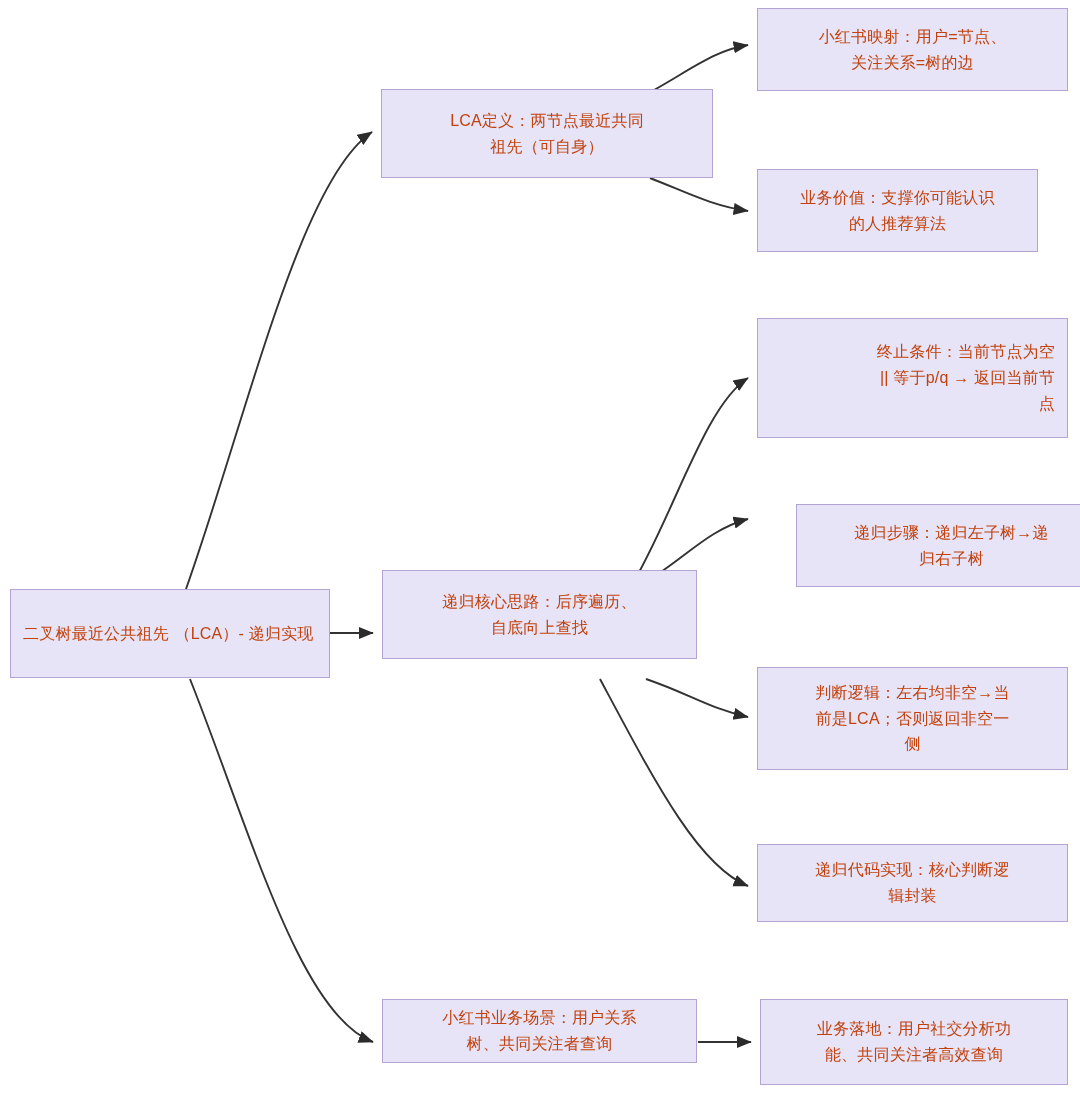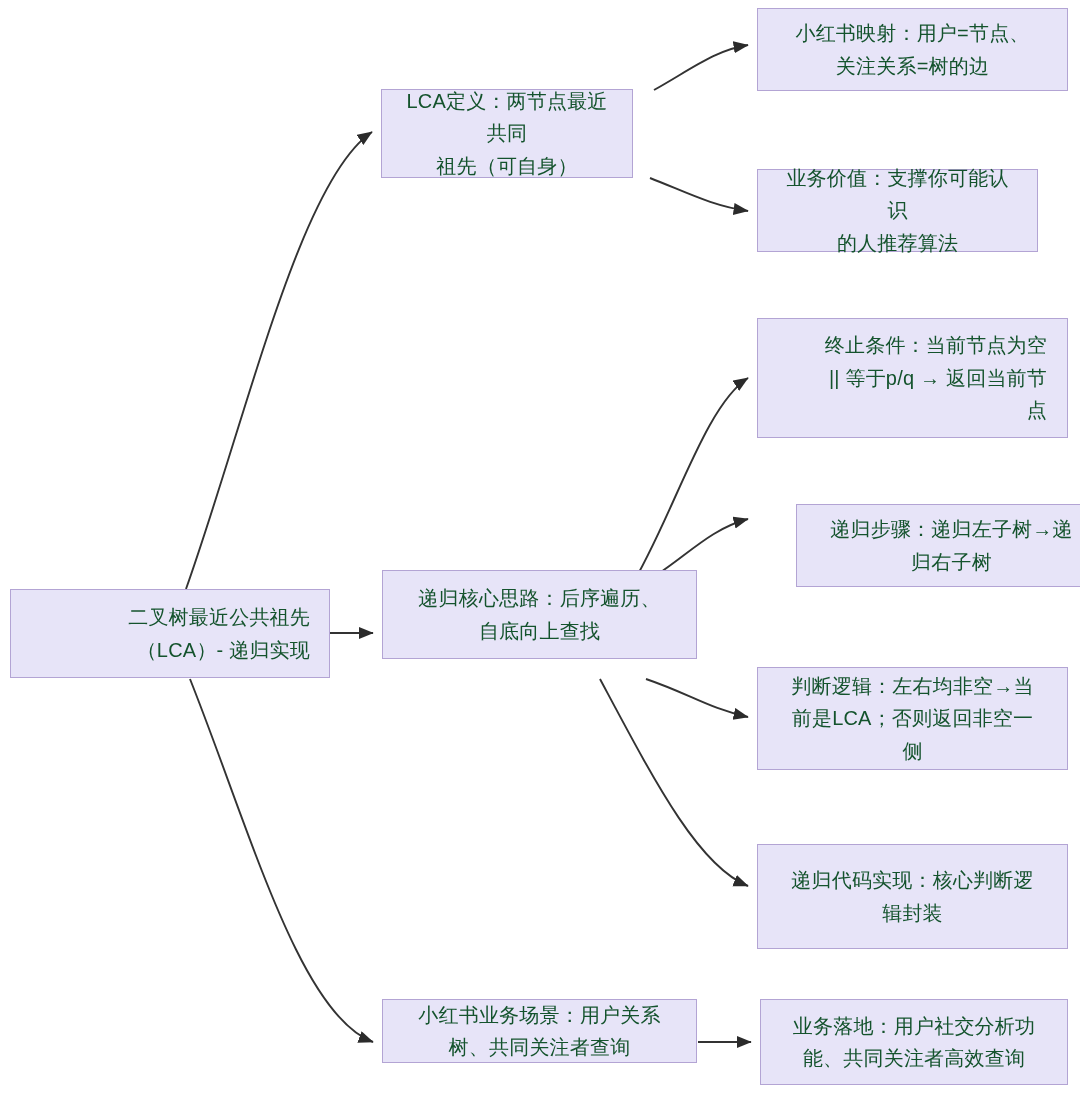--- a/index.html
+++ b/index.html
@@ -27,24 +27,24 @@
   }
   .node {
     position: absolute;
     box-sizing: border-box;
     background: #e7e4f8;
     border: 1.6px solid #b3a4d4;
     display: flex;
     align-items: center;
     justify-content: center;
     text-align: center;
-    color: #14532d;
-    font-size: 20px;
+    color: #c2410c;
+    font-size: 16px;
     line-height: 1.62;
-    padding: 4px 20px;
+    padding: 4px 12px;
     letter-spacing: 0.2px;
   }
   .node span {
     display: block;
     width: 100%;
   }
 </style>
 </head>
 <body>
 
@@ -70,26 +70,26 @@
       <path d="M646,679 C690,694 708,708 748,717"></path>
       <path d="M600,679 C654,780 698,866 748,886"></path>
 
       <path d="M698,1042 L751,1042"></path>
     </g>
   </svg>
 
   <div class="node" style="left:10px; top:589px; width:320px; height:89px;">
     <span style="visibility: hidden;">二叉树最近公共祖先</span>
   </div>
-  <div class="node" style="left:10px; top:589px; width:320px; height:89px; background:transparent; border:none; flex-direction:column;text-align:right;">
+  <div class="node" style="left:10px; top:589px; width:320px; height:89px; background:transparent; border:none; flex-direction:row;">
     <span>二叉树最近公共祖先</span>
     <span>（LCA）- 递归实现</span>
   </div>
 
-  <div class="node" style="left:381px; top:89px; width:252px; height:89px; flex-direction:column;">
+  <div class="node" style="left:381px; top:89px; width:332px; height:89px; flex-direction:column;">
     <span>LCA定义：两节点最近共同</span>
     <span>祖先（可自身）</span>
   </div>
 
   <div class="node" style="left:757px; top:8px; width:311px; height:83px; flex-direction:column;">
     <span>小红书映射：用户=节点、</span>
     <span>关注关系=树的边</span>
   </div>
 
   <div class="node" style="left:757px; top:169px; width:281px; height:83px; flex-direction:column;">
@@ -112,21 +112,21 @@
     <span>递归步骤：递归左子树→递</span>
     <span>归右子树</span>
   </div>
 
   <div class="node" style="left:757px; top:667px; width:311px; height:103px; flex-direction:column;text-align:center;">
     <span>判断逻辑：左右均非空→当</span>
     <span>前是LCA；否则返回非空一</span>
     <span>侧</span>
   </div>
 
-  <div class="node" style="left:757px; top:844px; width:311px; height:105px; flex-direction:column;">
+  <div class="node" style="left:757px; top:844px; width:311px; height:78px; flex-direction:column;">
     <span>递归代码实现：核心判断逻</span>
     <span>辑封装</span>
   </div>
 
   <div class="node" style="left:382px; top:999px; width:315px; height:64px; flex-direction:column;">
     <span>小红书业务场景：用户关系</span>
     <span>树、共同关注者查询</span>
   </div>
 
   <div class="node" style="left:760px; top:999px; width:308px; height:86px; flex-direction:column;align-items:center;">

